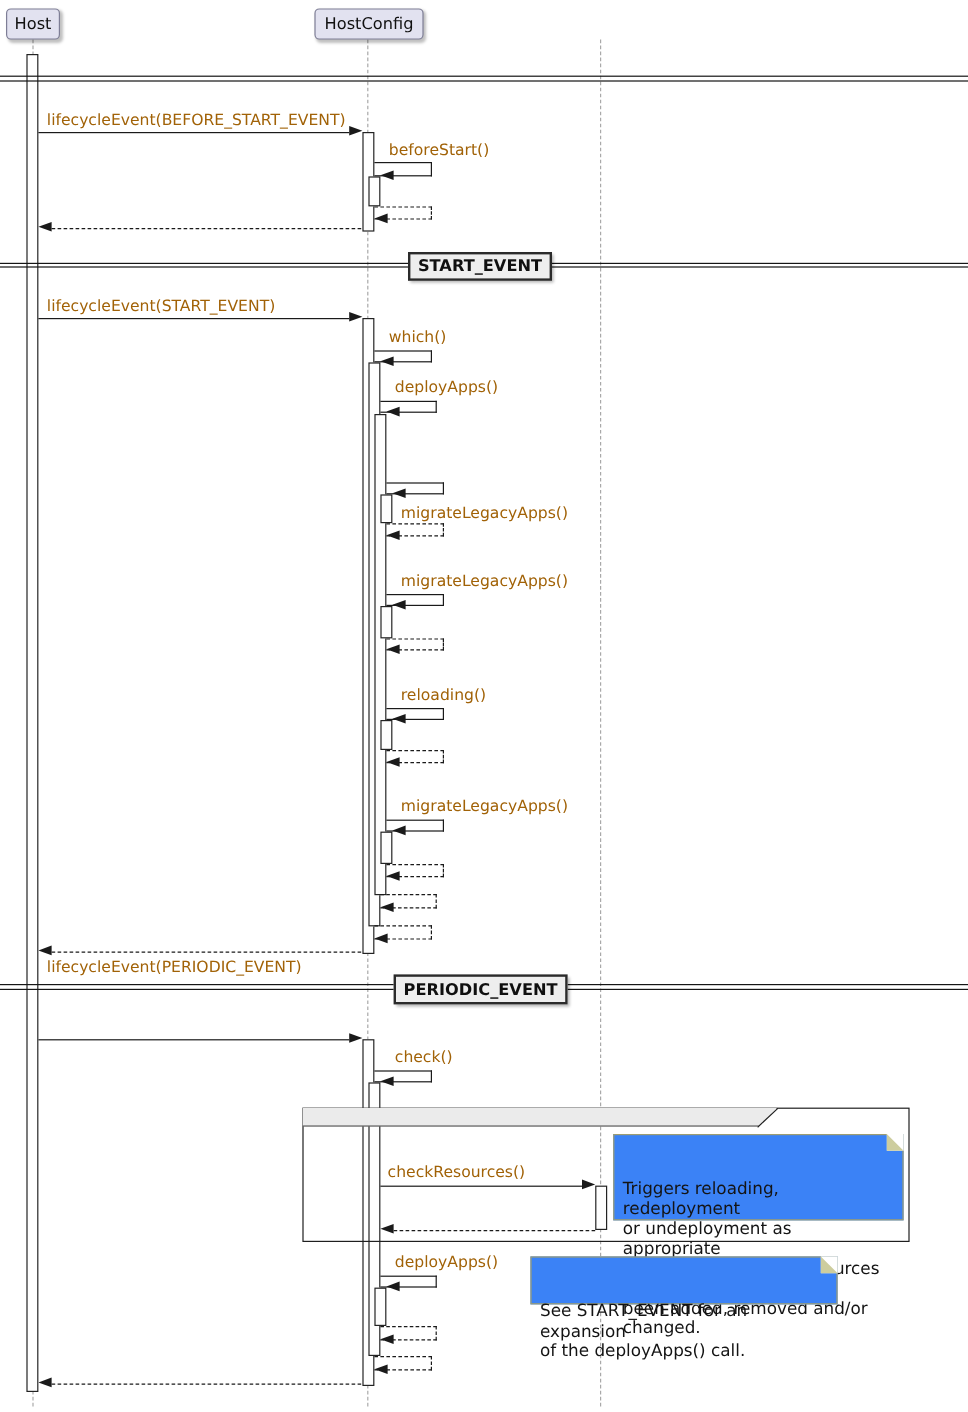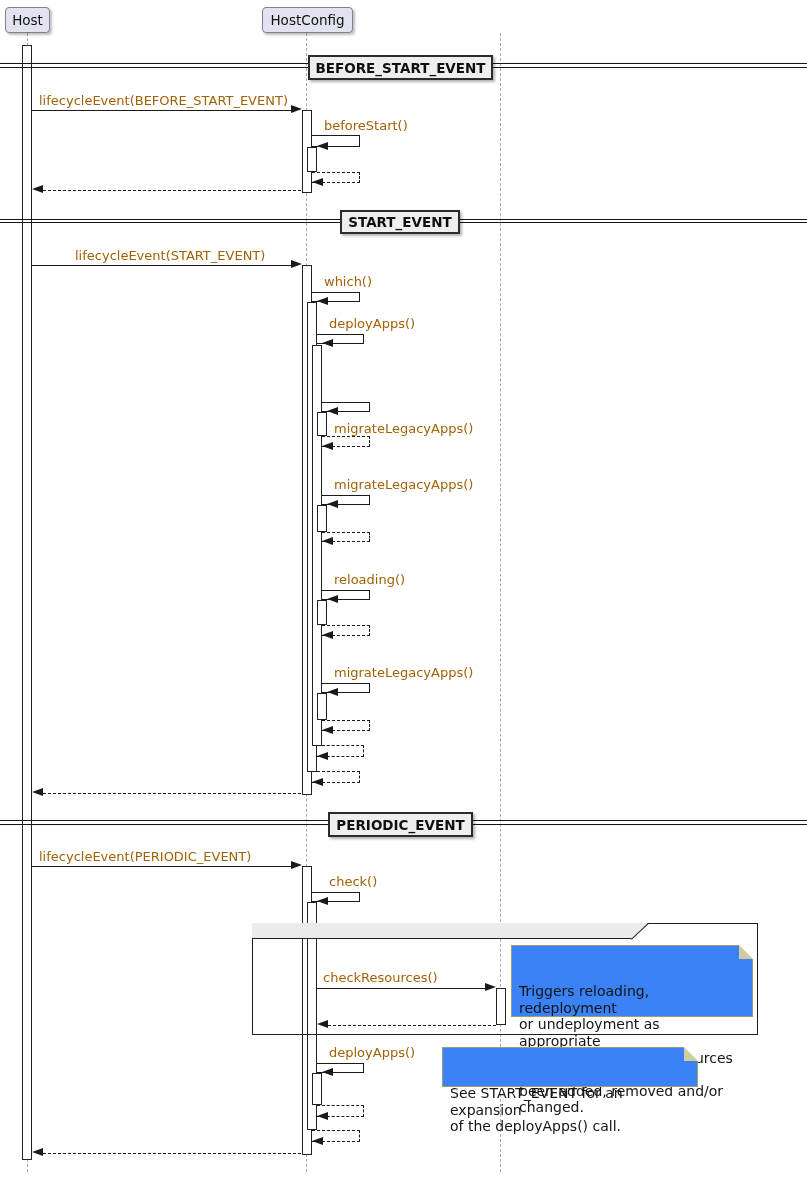--- a/index.html
+++ b/index.html
@@ -67,23 +67,20 @@
   <div class="bar" style="left:312px;top:1073px;height:32px;"></div>
   <div class="bar" style="left:496px;top:988px;height:37px;"></div>
 
   <div class="sepline" style="top:63px;"></div>
   <div class="sepline" style="top:66.5px;"></div>
   <div class="sepline" style="top:218.5px;"></div>
   <div class="sepline" style="top:222px;"></div>
   <div class="sepline" style="top:820px;"></div>
   <div class="sepline" style="top:823.5px;"></div>
 
-  <div class="divbox" style="left:308px;top:55px;width:185px;height:25px;">
-    <span>BEFORE_START_EVENT</span>
-  </div>
   <div class="divbox" style="left:340px;top:210px;width:120px;height:24px;">
     <span>START_EVENT</span>
   </div>
   <div class="divbox" style="left:328px;top:812px;width:145px;height:25px;">
     <span>PERIODIC_EVENT</span>
   </div>
 
   <div class="pbox" style="left:5px;top:7px;width:45px;height:26px;">
     <span>Host</span>
   </div>
@@ -98,21 +95,21 @@
   <div class="mlabel" style="left:324px;top:118px;">beforeStart()</div>
   <div class="loop" style="left:312px;top:135px;width:48px;height:12px;"></div>
   <div class="arr l" style="left:317px;top:142.4px;"></div>
 
   <div class="loop ret" style="left:312px;top:172px;width:48px;height:11px;"></div>
   <div class="arr l" style="left:312px;top:178.4px;"></div>
 
   <div class="hl dash" style="left:43px;top:190px;width:258px;"></div>
   <div class="arr l" style="left:32px;top:185.4px;"></div>
 
-  <div class="mlabel" style="left:39px;top:248px;margin-left:36px;">lifecycleEvent(START_EVENT)</div>
+  <div class="mlabel" style="left:39px;top:248px;">lifecycleEvent(START_EVENT)</div>
   <div class="hl" style="left:32px;top:265px;width:259px;"></div>
   <div class="arr r" style="left:291px;top:260.4px;"></div>
 
   <div class="mlabel" style="left:324px;top:274px;">which()</div>
   <div class="loop" style="left:312px;top:292px;width:48px;height:10px;"></div>
   <div class="arr l" style="left:317px;top:297.4px;"></div>
 
   <div class="mlabel" style="left:329px;top:316px;">deployApps()</div>
   <div class="loop" style="left:317px;top:334px;width:47px;height:10px;"></div>
   <div class="arr l" style="left:322px;top:339.4px;"></div>
@@ -142,21 +139,21 @@
   <div class="arr l" style="left:322px;top:726.4px;"></div>
 
   <div class="loop ret" style="left:317px;top:745px;width:47px;height:12px;"></div>
   <div class="arr l" style="left:317px;top:752.4px;"></div>
   <div class="loop ret" style="left:312px;top:771px;width:48px;height:12px;"></div>
   <div class="arr l" style="left:312px;top:778.4px;"></div>
 
   <div class="hl dash" style="left:43px;top:793px;width:258px;"></div>
   <div class="arr l" style="left:32px;top:788.4px;"></div>
 
-  <div class="mlabel" style="left:39px;top:849px;">lifecycleEvent(PERIODIC_EVENT)</div>
+  <div class="mlabel" style="left:39px;top:799px;">lifecycleEvent(PERIODIC_EVENT)</div>
   <div class="hl" style="left:32px;top:866px;width:259px;"></div>
   <div class="arr r" style="left:291px;top:861.4px;"></div>
 
   <div class="mlabel" style="left:329px;top:874px;">check()</div>
   <div class="loop" style="left:312px;top:892px;width:48px;height:10px;"></div>
   <div class="arr l" style="left:317px;top:897.4px;"></div>
 
   <div class="groupbox" style="left:252px;top:923px;width:506px;height:112px;"></div>
   <div class="groupheader" style="left:252px;top:923px;width:396px;height:16px;"></div>
   <div class="groupdiag" style="left:631px;top:939px;width:23px;transform:rotate(-43deg);"></div>

